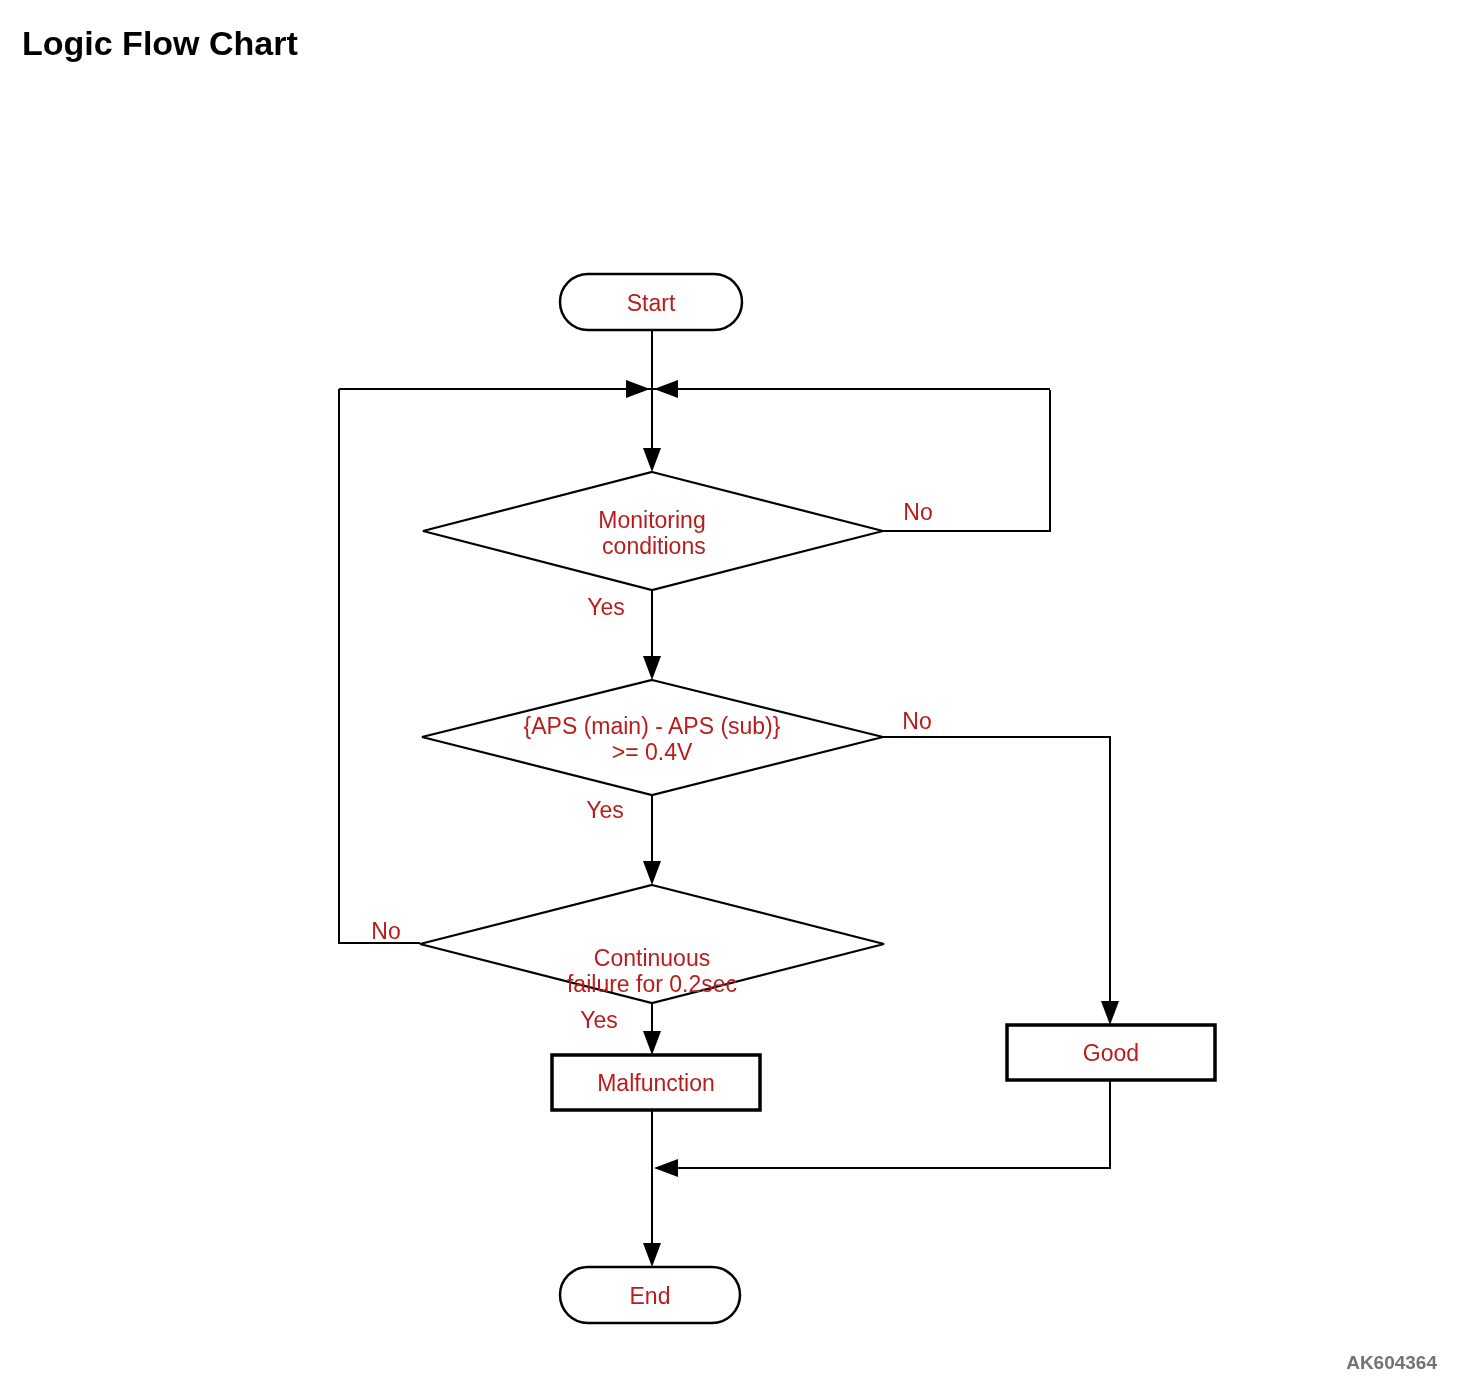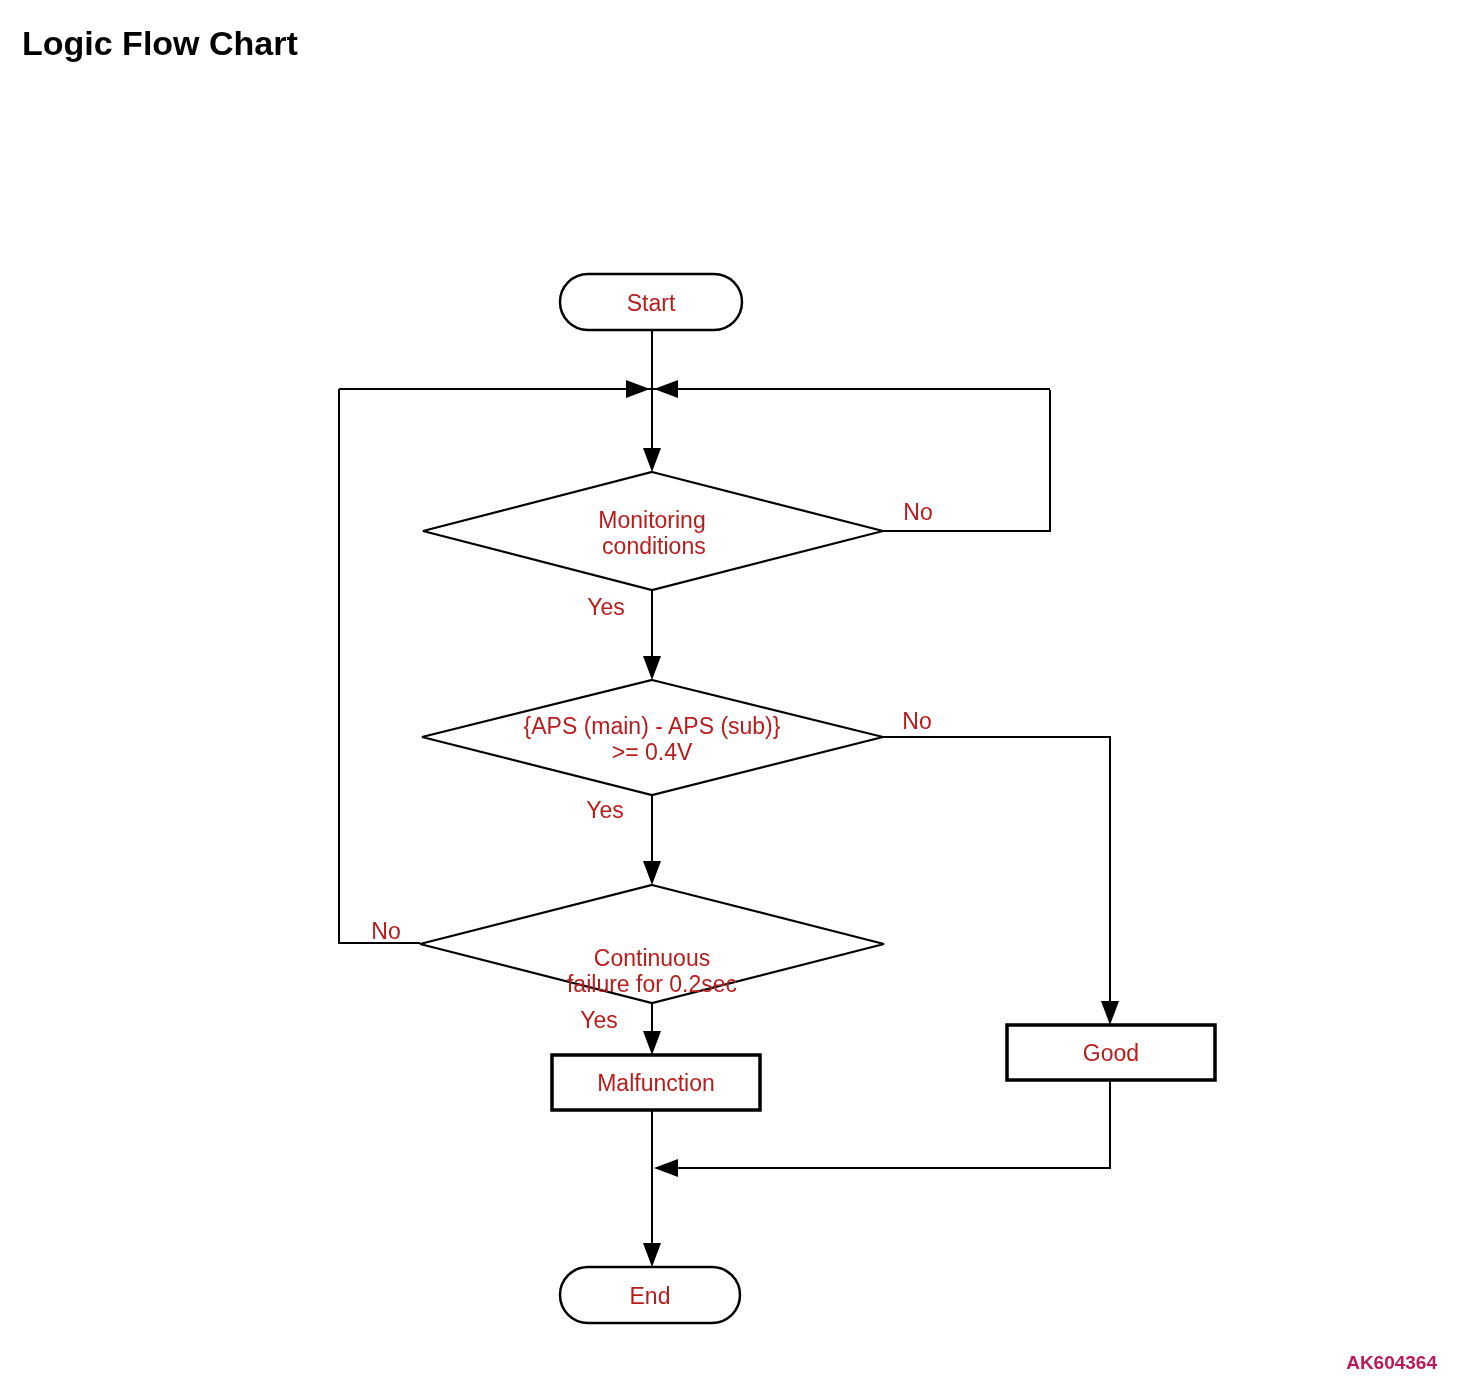--- a/index.html
+++ b/index.html
@@ -39,21 +39,21 @@
     white-space: nowrap;
     color: #b91c1c;
   }
   .lbl span { display: block; }
   .figure-code {
     position: absolute;
     right: 35px;
     top: 1352px;
     font-size: 19px;
     font-weight: bold;
-    color: #be185d;
+    color: #737373;
   }
 </style>
 </head>
 <body>
 
 <div class="page">
 
   <div class="page-title">Logic Flow Chart</div>
 
   <svg class="diagram-svg" width="1472" height="1396" viewBox="0 0 1472 1396">

